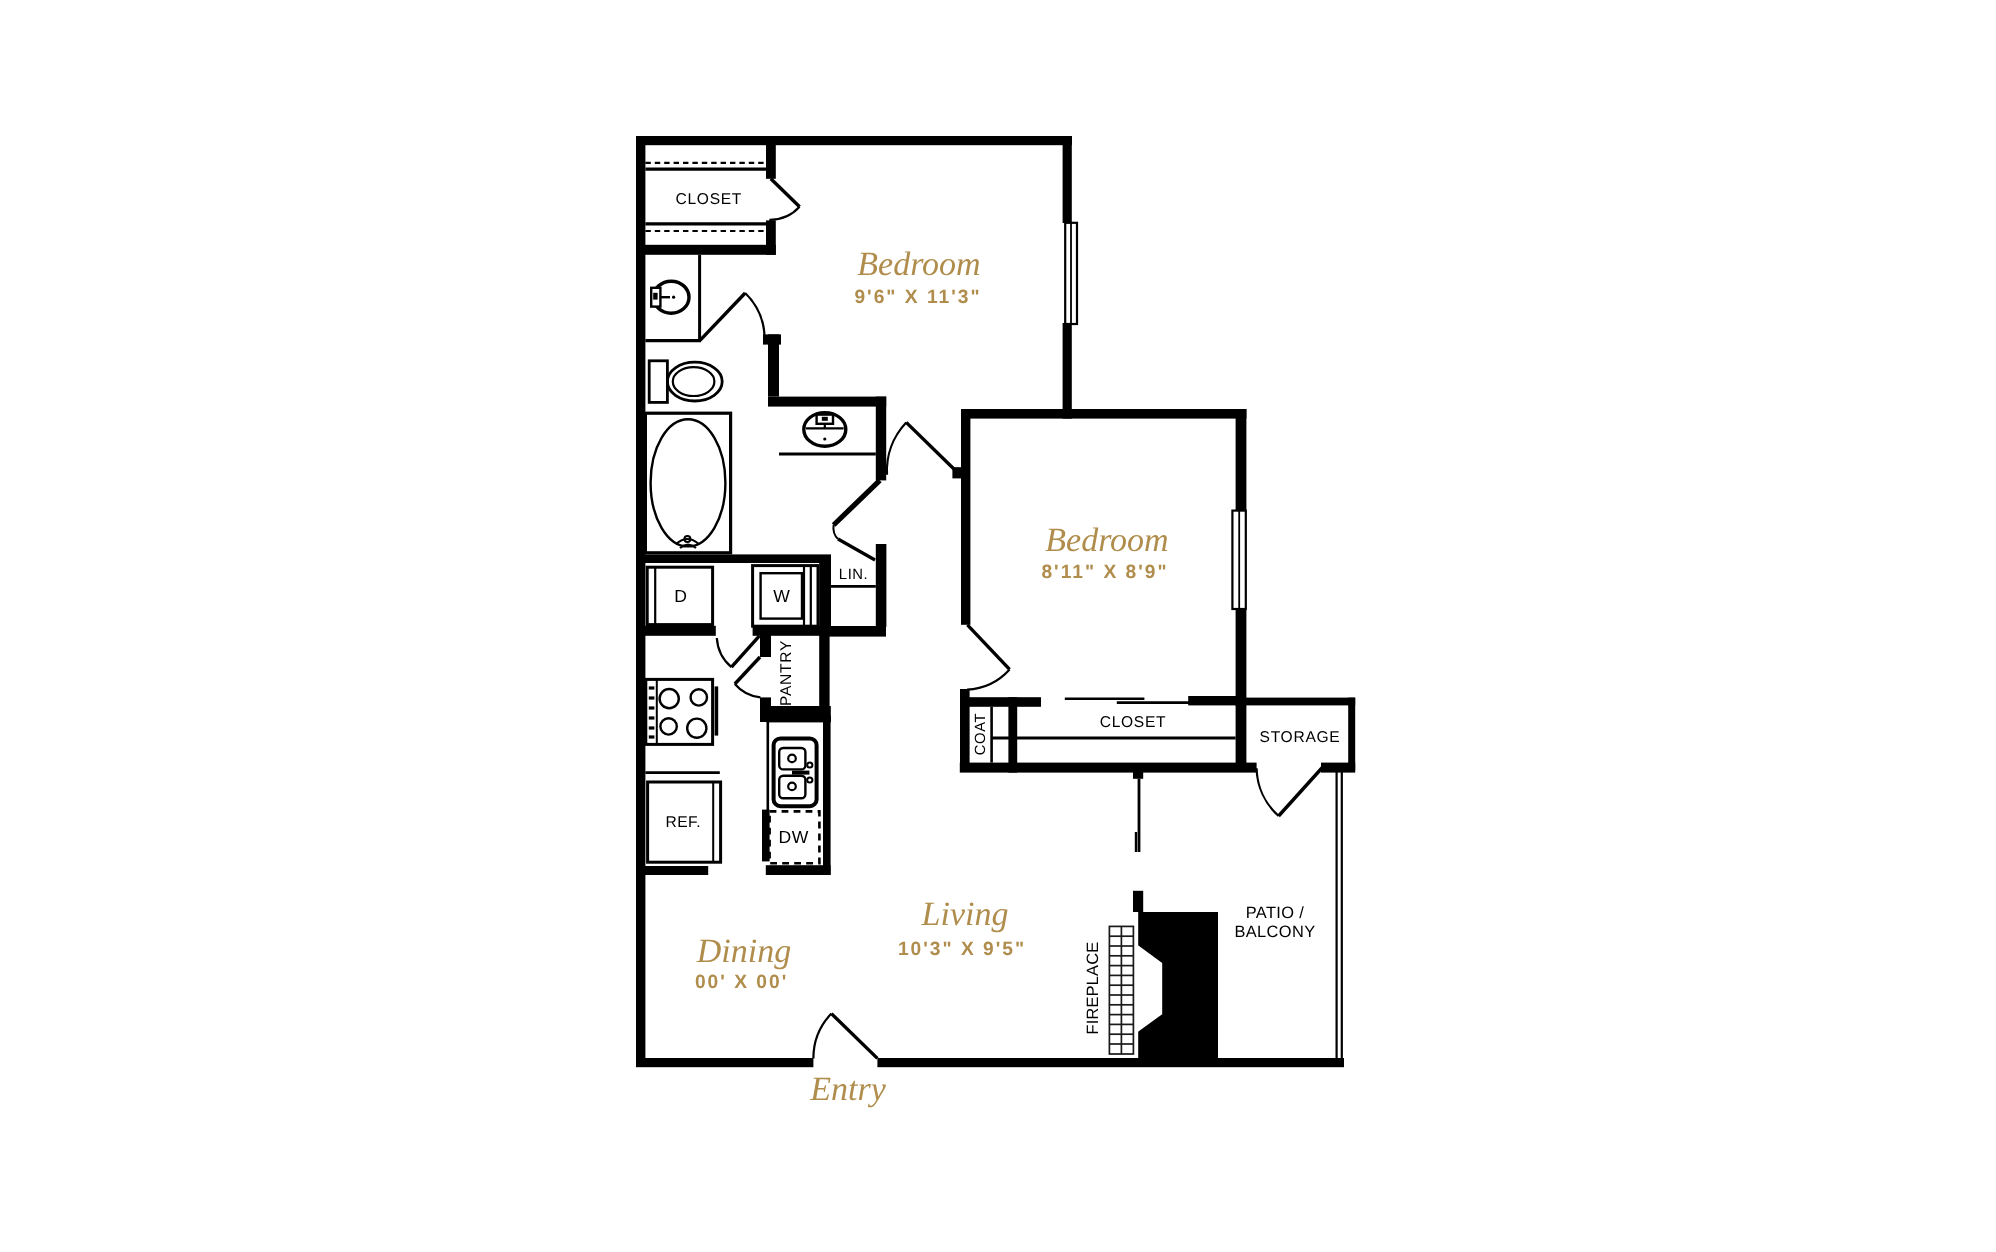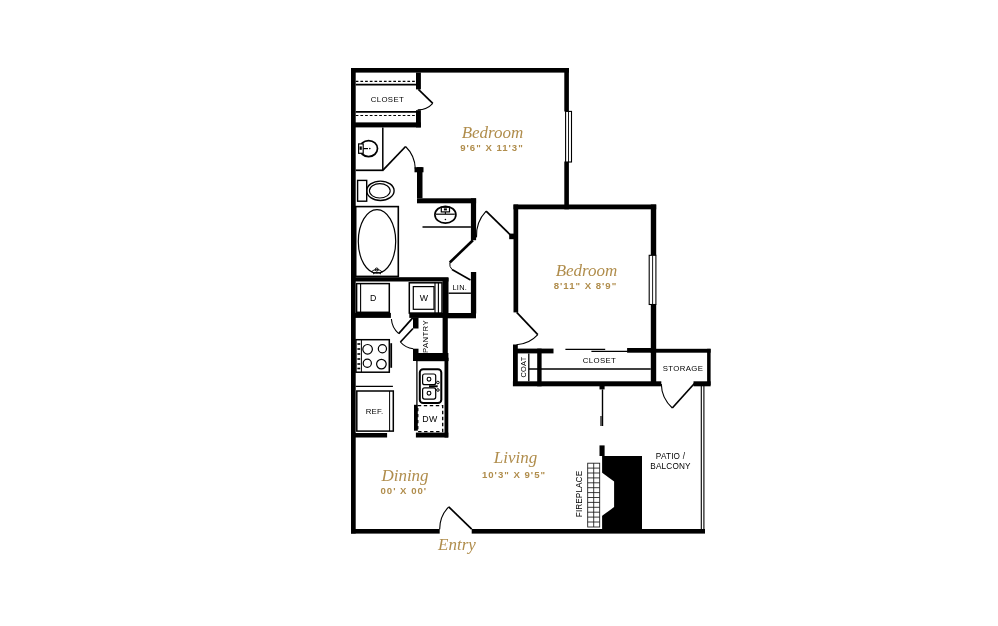--- a/index.html
+++ b/index.html
@@ -1,16 +1,16 @@
 <!DOCTYPE html>
 <html><head>
 <meta charset="utf-8">
 <style>
   html,body{margin:0;padding:0;background:#fff;}
-  .page{width:864px;height:626px;position:relative;background:#fff;overflow:hidden;padding-left:33px;}
+  .page{width:864px;height:626px;position:relative;background:#fff;overflow:hidden;}
   svg{display:block;}
   text{font-family:"Liberation Sans",sans-serif;}
   .lbl{fill:#000;font-size:7.8px;letter-spacing:.35px;}
   .lbl2{fill:#000;font-size:7.4px;letter-spacing:.3px;}
   .gold{fill:#b08d4c;}
   .script{font-family:"Liberation Serif",serif;font-style:italic;font-size:17px;}
   .dims{font-size:9.6px;font-weight:700;letter-spacing:1px;}
 </style>
 </head>
 <body>

